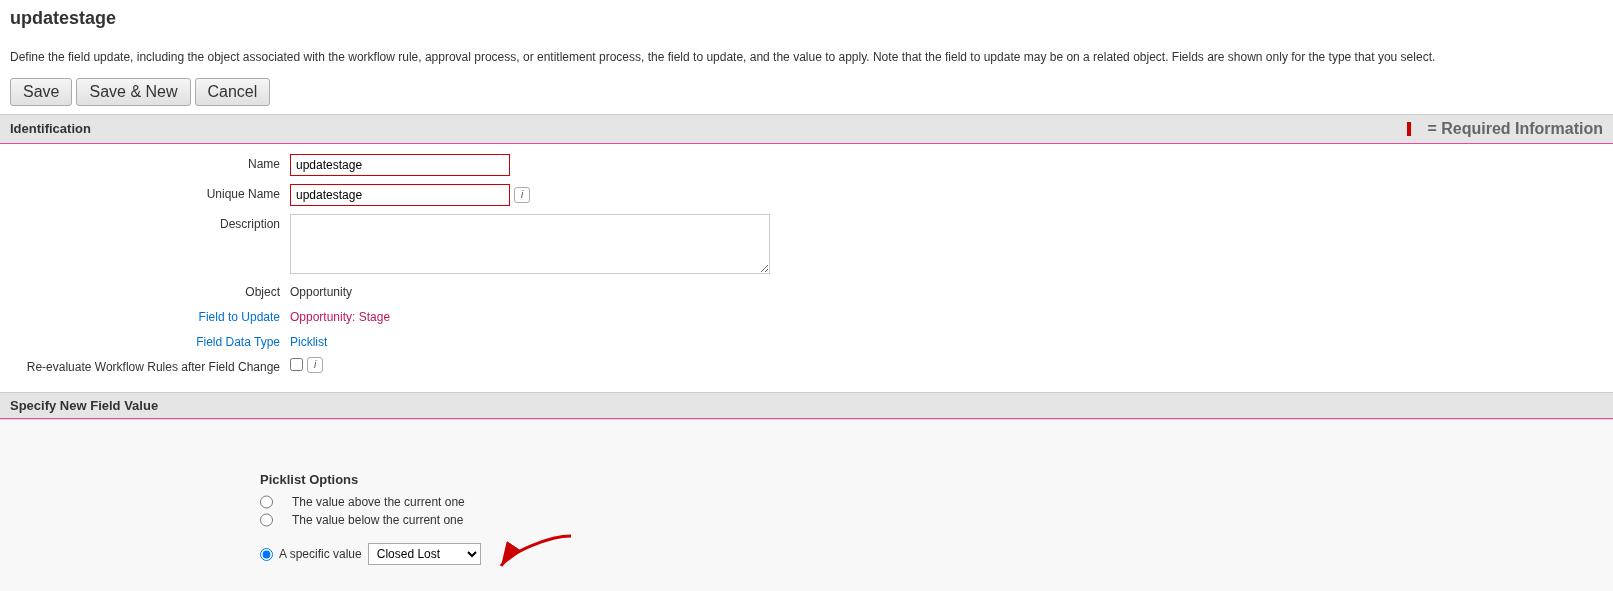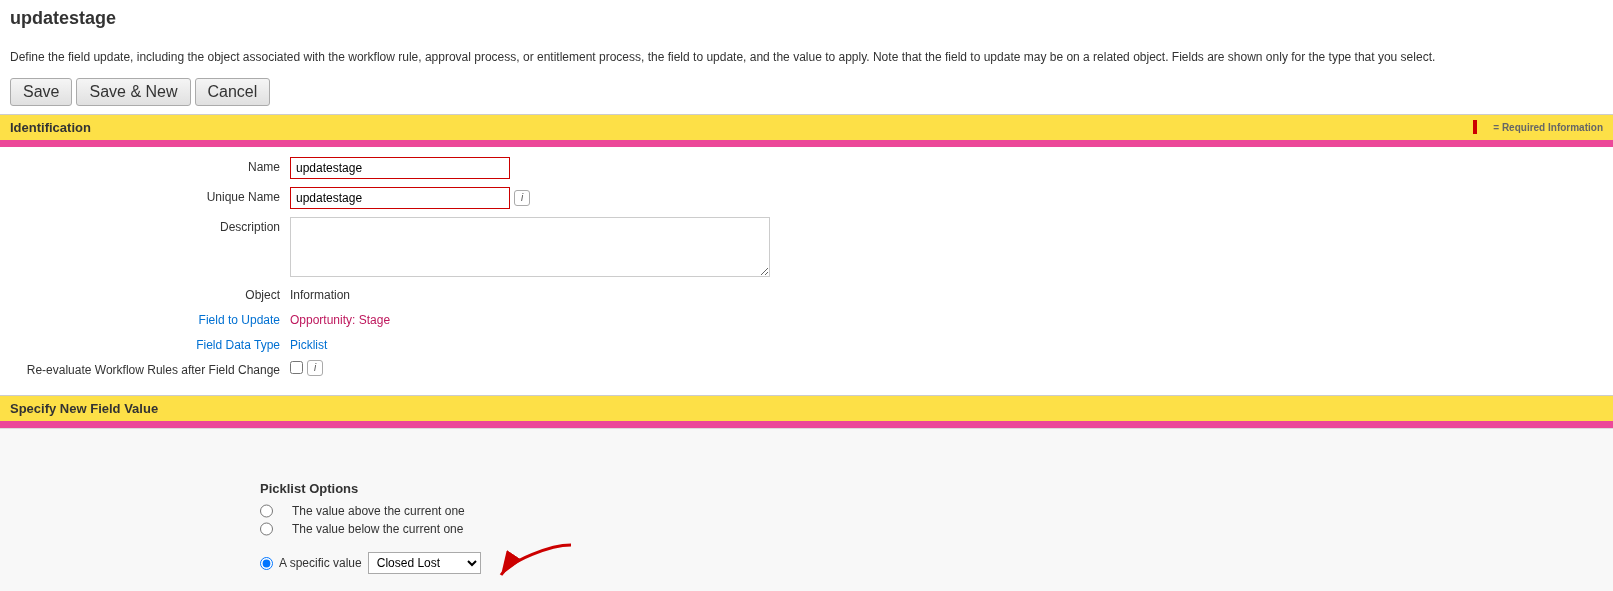--- a/index.html
+++ b/index.html
@@ -44,35 +44,35 @@
       padding: 4px 12px;
       font-size: 16px;
       border: 1px solid #ababab;
       background: linear-gradient(to bottom, #f5f5f5, #e0e0e0);
       color: #333;
       cursor: pointer;
       border-radius: 3px;
     }
 
     .section-header {
-      background: #fde047;
+      background: #e5e5e5;
       border-top: 1px solid #ccc;
-      border-bottom: 7px solid #ec4899;
+      border-bottom: 1px solid #ec4899;
       padding: 5px 10px;
       font-weight: bold;
       font-size: 13px;
       color: #333;
       display: flex;
       justify-content: space-between;
       align-items: center;
       text-align: right;
     }
 
     .required-info {
-      font-size: 10px;
+      font-size: 16px;
       color: #666;
       display: flex;
       align-items: center;
       gap: 16px;
     }
 
     .required-bar {
       display: inline-block;
       width: 4px;
       height: 14px;
@@ -266,21 +266,21 @@
     <div class="form-row">
       <div class="form-label">Description</div>
       <div class="form-control-wrapper">
         <textarea class="form-textarea" style=""></textarea>
       </div>
     </div>
 
     <div class="form-row">
       <div class="form-label">Object</div>
       <div class="form-control-wrapper">
-        <span class="form-value">Information</span>
+        <span class="form-value">Opportunity</span>
       </div>
     </div>
 
     <div class="form-row">
       <div class="form-label blue">Field to Update</div>
       <div class="form-control-wrapper">
         <span class="form-value" style="color:#be185d;">Opportunity: Stage</span>
       </div>
     </div>
 

